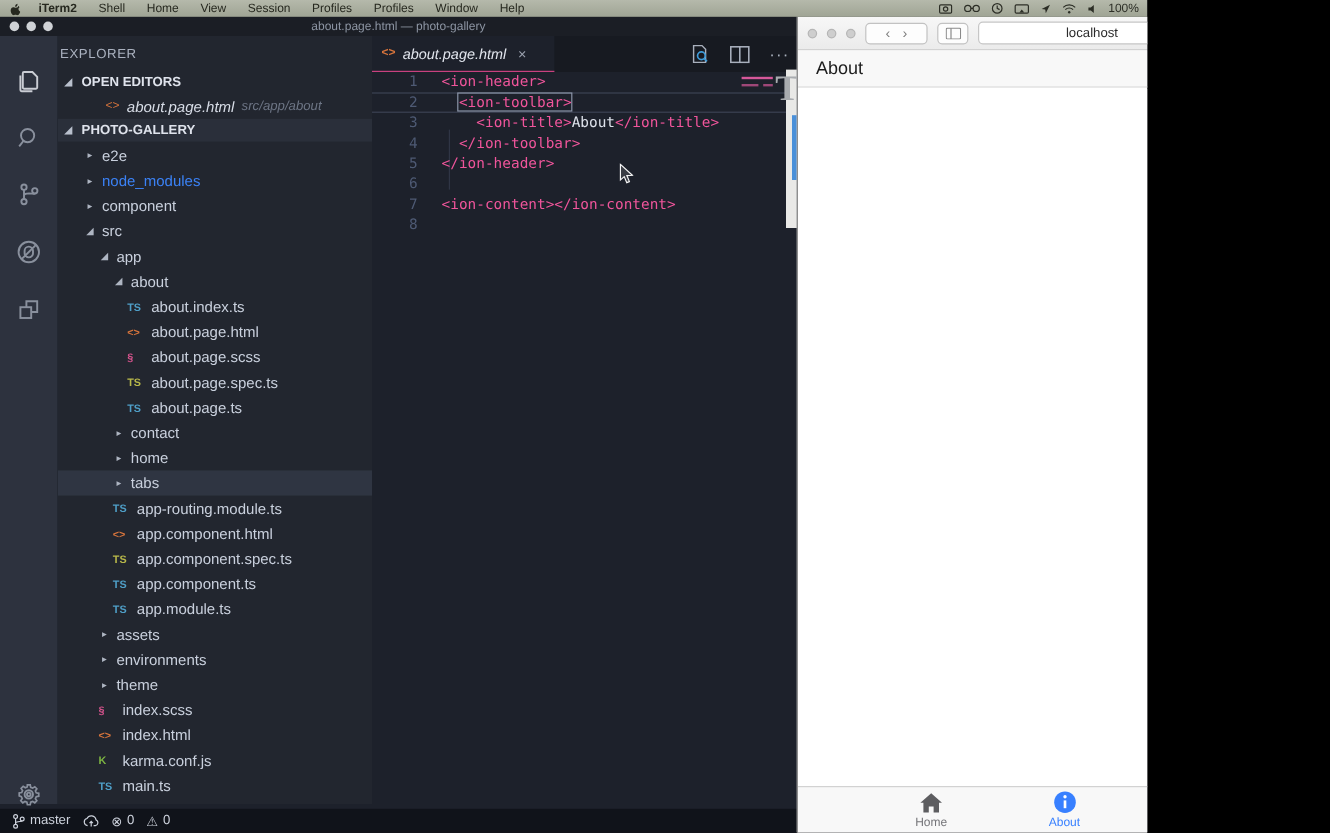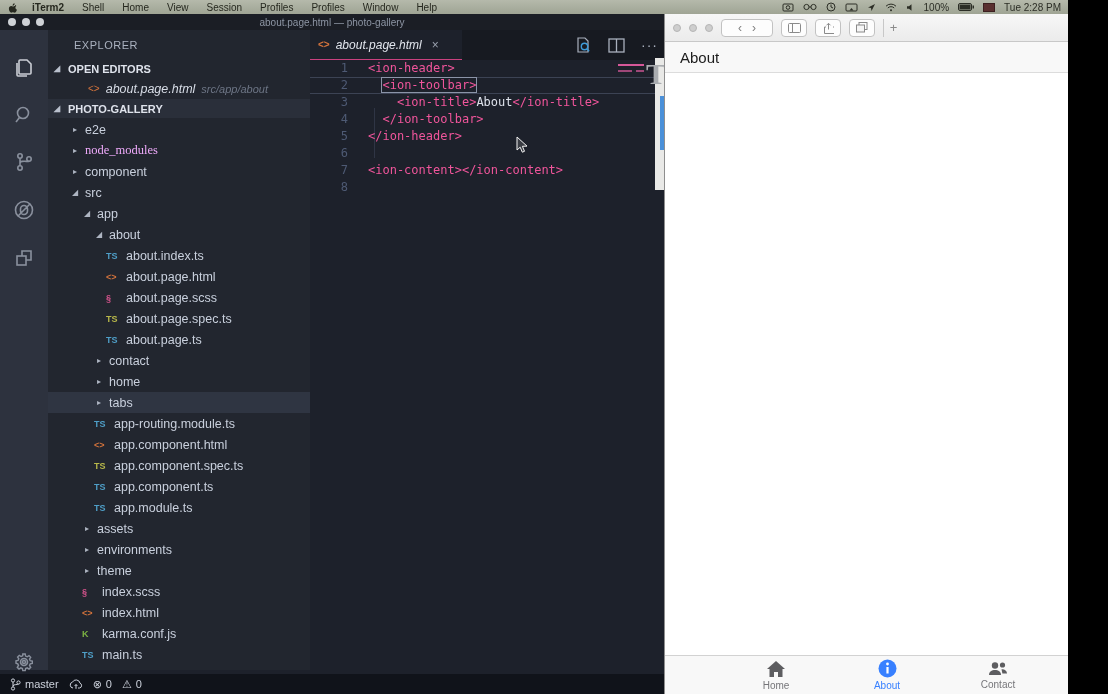--- a/index.html
+++ b/index.html
@@ -1,18 +1,18 @@
 <!DOCTYPE html>
 <html><head>
 <meta charset="utf-8">
 <style>
   * { margin:0; padding:0; box-sizing:border-box; }
   html,body { width:1108px; height:694px; background:#000; }
   body { font-family:"Liberation Sans", sans-serif; }
-  #screen { position:relative; width:1068px; height:694px; overflow:hidden; background:#16181f; }
+  #screen { position:relative; width:956px; height:694px; overflow:hidden; background:#16181f; }
 
   
   #menubar { position:absolute; left:0; top:0; width:1108px; height:14px;
     background:linear-gradient(#b5b9ab,#9fa494); display:flex; align-items:center;
     font-size:10px; color:#26281f; z-index:50; }
   #menu-left { display:flex; align-items:center; gap:0; padding-left:8px; }
   #menu-left .apple { margin-right:6px; display:flex; align-items:center; }
   #menu-left .mitem { padding:0 9px; white-space:nowrap; }
   #menu-left .mitem.app-name { font-weight:bold; }
   #menu-right { margin-left:auto; display:flex; align-items:center; gap:9px; padding-right:8px; color:#2c2e26; }
@@ -30,35 +30,35 @@
 
   #activitybar { position:absolute; left:0; top:16px; width:48px; height:640px; background:#2d323e; }
   .act-icon { position:absolute; left:12px; width:24px; height:24px; opacity:.85; }
   .act-icon svg { stroke:#9aa1ae; fill:none; stroke-width:1.6; }
   #act-files { top:26px; } #act-files svg { stroke:#e6e9ef; }
   #act-search { top:73px; } #act-git { top:120px; } #act-debug { top:168px; }
   #act-ext { top:216px; } #act-gear { top:620px; }
 
   #sidebar { position:absolute; left:48px; top:16px; width:262px; height:640px; background:#22262f;
     color:#c3cad8; font-size:12.5px; overflow:hidden; }
-  #explorer-title { padding:9px 0 8px 26px; font-size:11px; letter-spacing:.5px; color:#aab1bf; }
+  #explorer-title { padding:9px 0 8px 2px; font-size:11px; letter-spacing:.5px; color:#aab1bf; }
   .section-header { height:19px; display:flex; align-items:center; font-size:11px; font-weight:bold;
     color:#dfe3ec; padding-left:6px; gap:4px; }
   .section-header .tw { font-size:8px; color:#b9c0cd; width:10px; }
   #ph-header { background:#2a2f3a; }
   #open-editor-item { height:21px; display:flex; align-items:center; padding-left:40px; gap:6px; }
   #open-editor-item .name { font-style:italic; color:#d7dce6; }
   #open-editor-item .path { font-style:italic; color:#6d7585; font-size:11px; }
   #tree { margin-top:1px; }
   .trow { height:21px; display:flex; align-items:center; gap:5px; white-space:nowrap; }
   .trow.selected { background:#2f3542; }
   .trow .tw { font-size:8px; color:#aeb5c2; width:10px; text-align:center; flex:0 0 10px; }
   .trow .ficon { width:15px; flex:0 0 15px; font-size:9px; font-weight:bold; }
   .trow .lbl { color:#c9d0dd; }
-  .trow.dim .lbl { color:#f0abfc;font-family:Liberation Serif, serif; }
+  .trow.dim .lbl { color:#3b82f6; }
   .ic-ts { color:#4f9fc8; } .ic-ts-spec { color:#b8b84a; } .ic-html { color:#d6743c; font-size:10px; }
   .ic-scss { color:#d4538c; font-size:12px; } .ic-karma { color:#7cb342; font-size:11px; }
 
   
   #editor { position:absolute; left:310px; top:16px; width:354px; height:640px; background:#1d212b; }
   #tabstrip { position:absolute; left:0; top:0; width:354px; height:30px; background:#171a21; }
   #tab-active { position:absolute; left:0; top:0; width:152px; height:30px; background:#1d212b;
     border-bottom:1px solid #c9417f; display:flex; align-items:center; gap:6px; padding:0 8px; }
   #tab-active .ticon { color:#d6743c; font-size:10px; font-weight:bold; }
   #tab-active .tname { font-style:italic; font-size:12px; color:#e2e6ee; }
@@ -471,20 +471,24 @@
       <span class="sf-tl"></span>
       <span class="sf-btn" id="sf-nav">
         <span>‹</span>
         <span>›</span>
       </span>
       <span class="sf-btn" id="sf-sidebar-btn">
         <svg width="13" height="10" viewBox="0 0 13 10">
             <rect x="0.5" y="0.5" width="12" height="9" rx="1" fill="none" stroke="#8a8a8a"></rect>
             <path d="M4.5 0.5v9" stroke="#8a8a8a"></path>
           </svg>
+      </span>
+      <span id="sf-address">
+        <span>localhost</span>
+        <span id="sf-reload">↻</span>
       </span>
       <span class="sf-btn" id="sf-share">
         <svg width="11" height="12" viewBox="0 0 11 12">
             <path d="M2 5h-1.5v6.5h10V5H9" fill="none" stroke="#8a8a8a" transform="translate(1,0)"></path>
             <path d="M5.5 7V1M3.5 2.8L5.5 0.8l2 2" fill="none" stroke="#8a8a8a" transform="translate(0,0.5)"></path>
           </svg>
       </span>
       <span class="sf-btn" id="sf-tabs-btn">
         <svg width="12" height="11" viewBox="0 0 12 11">
             <rect x="3" y="0.5" width="8" height="7" fill="none" stroke="#8a8a8a"></rect>

